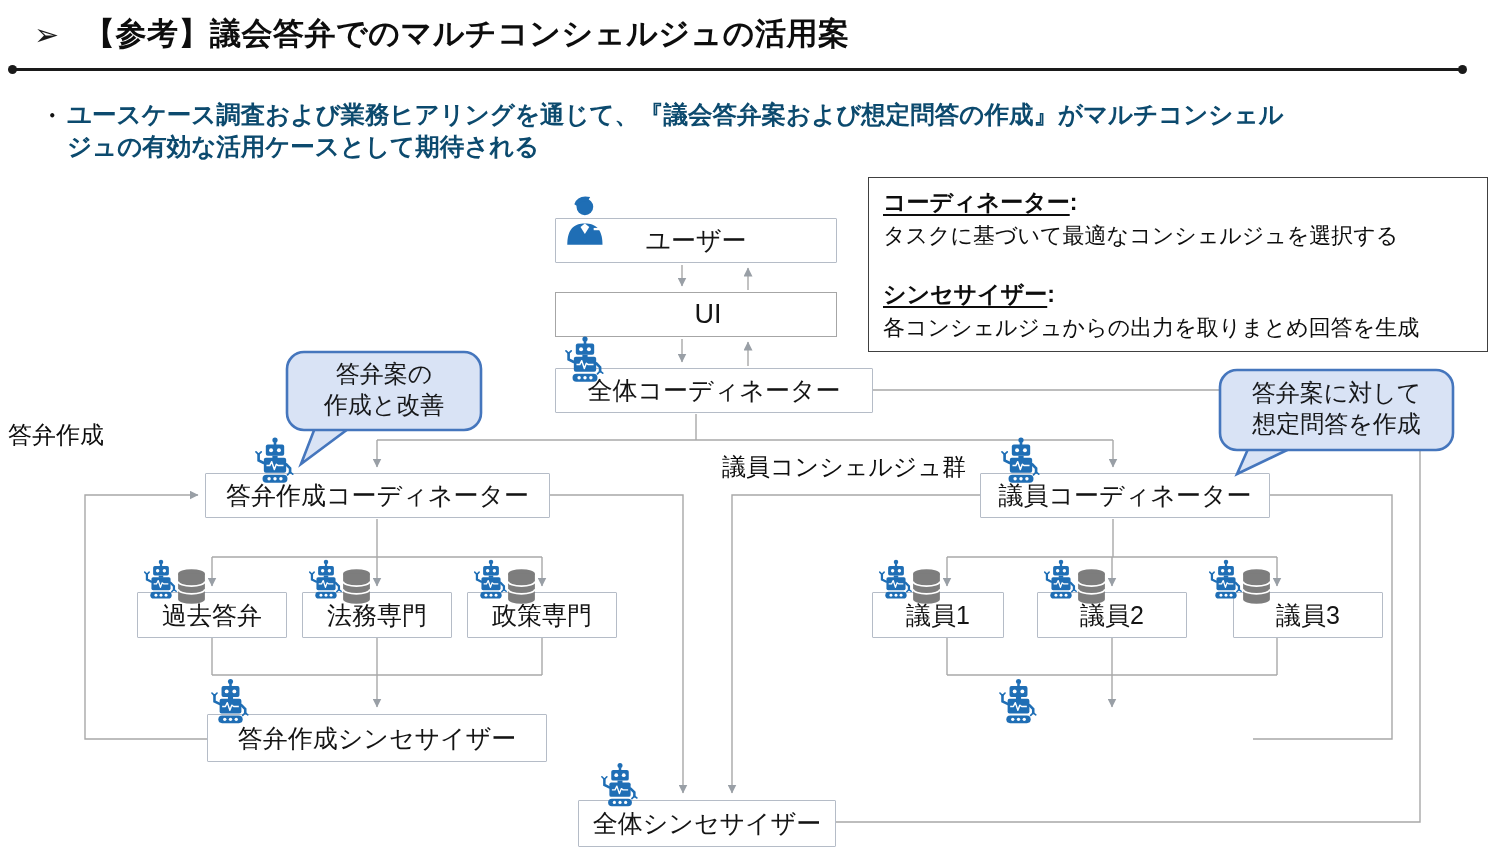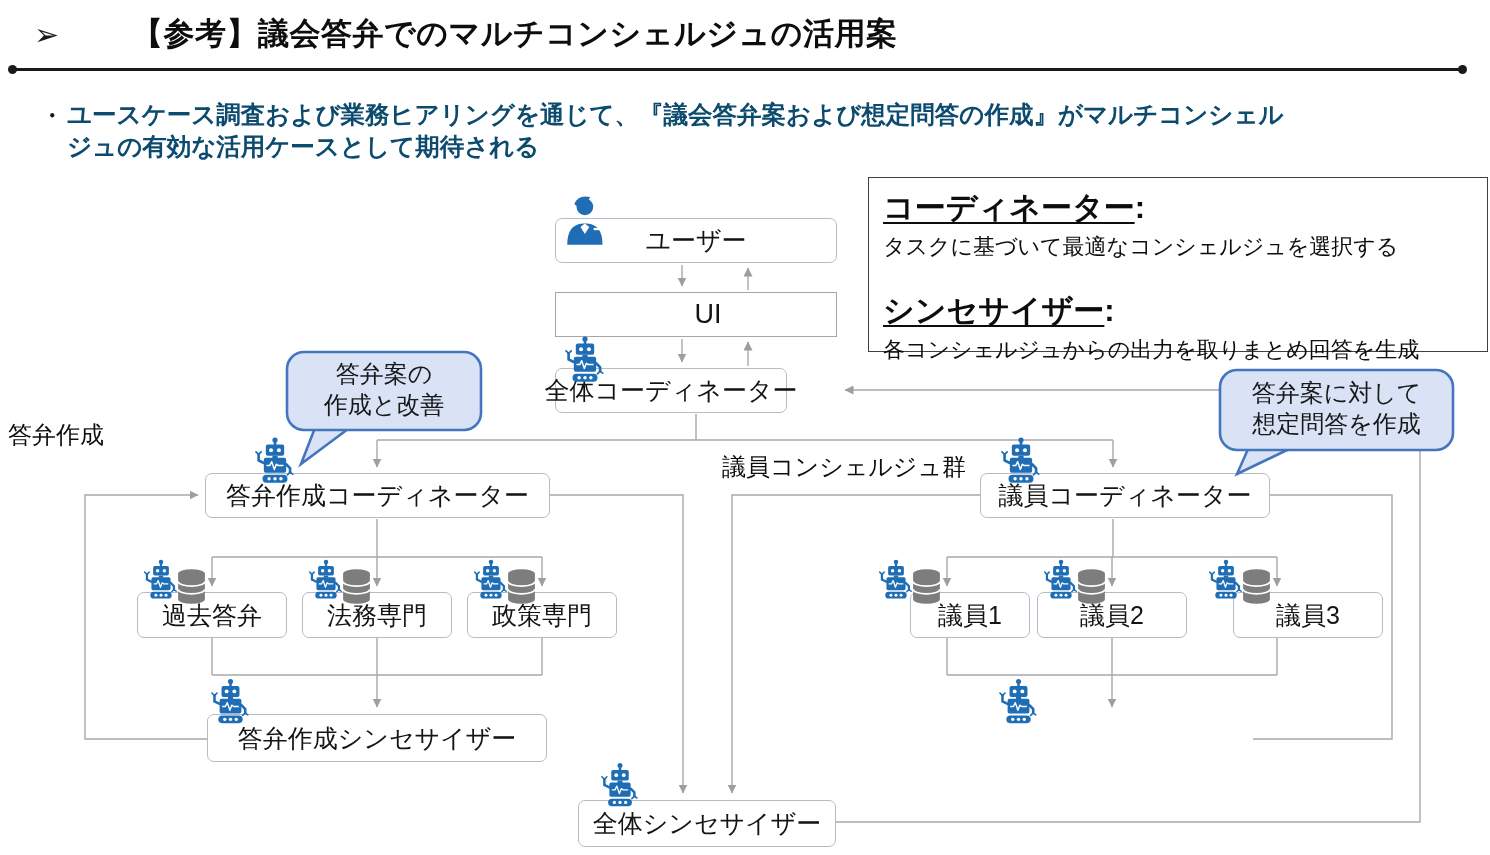--- a/index.html
+++ b/index.html
@@ -1,37 +1,37 @@
 <!DOCTYPE html>
 <html><head>
 <meta charset="utf-8">
 <style>
   html,body{margin:0;padding:0;background:#ffffff;}
   body{font-family:"Liberation Sans","DejaVu Sans",sans-serif;color:#111;}
   #slide{position:relative;width:1490px;height:855px;background:#fff;overflow:hidden;}
 
   
   .title-arrow{position:absolute;left:34px;top:17px;font-size:30px;color:#1a1a1a;}
-  .slide-title{position:absolute;left:84px;top:13px;font-size:31px;font-weight:700;letter-spacing:0.5px;color:#0d0d0d;white-space:nowrap;margin-left:48px;}
+  .slide-title{position:absolute;left:84px;top:13px;font-size:31px;font-weight:700;letter-spacing:0.5px;color:#0d0d0d;white-space:nowrap;}
   .title-rule{position:absolute;left:12px;top:68px;width:1452px;height:3px;background:#1a1a1a;}
   .rule-dot{position:absolute;top:65px;width:9px;height:9px;border-radius:50%;background:#1a1a1a;}
 
   
   .bullet-marker{position:absolute;left:41px;top:101px;font-size:22px;font-weight:700;}
   .bullet-text{position:absolute;left:67px;top:99px;width:1380px;font-size:24.5px;font-weight:700;line-height:32px;color:#0c4a6e;}
 
   
   .legend{position:absolute;left:868px;top:177px;width:620px;height:175px;border:1.8px solid #404040;box-sizing:border-box;background:#fff;padding:9px 14px;}
-  .legend-term{font-size:31px;font-weight:700;color:#0d0d0d;}
+  .legend-term{font-size:23px;font-weight:700;color:#0d0d0d;}
   .legend-term .u{text-decoration:underline;text-underline-offset:4px;text-decoration-thickness:1.8px;}
   .legend-desc{font-size:22px;color:#0d0d0d;margin-top:3px;}
   .legend-item.second{margin-top:28px;}
 
   
-  .node{position:absolute;box-sizing:border-box;background:#fff;border:1.4px solid #b5bcc7;border-radius:7px;display:flex;align-items:center;justify-content:center;font-size:25px;color:#141414;z-index:2;white-space:nowrap;}
+  .node{position:absolute;box-sizing:border-box;background:#fff;border:1.4px solid #b5bcc7;border-radius:1px;display:flex;align-items:center;justify-content:center;font-size:25px;color:#141414;z-index:2;white-space:nowrap;}
   .node.square{border-radius:0;border-color:#a6a6a6;font-size:27px;padding-left:24px;}
 
   
   .group-label{position:absolute;font-size:24px;color:#0d0d0d;line-height:30px;z-index:2;white-space:nowrap;}
 
   
   .icon{position:absolute;z-index:3;}
 
   
   .callout-svg{position:absolute;z-index:4;}
@@ -167,21 +167,21 @@
     <div>答弁作成</div>
   </div>
   <div class="group-label" style="left:722px;top:452px">議員コンシェルジュ群</div>
 
   <div class="node" style="left:555px;top:218px;width:282px;height:45px">
       <span>ユーザー</span>
     </div>
   <div class="node square" style="left:555px;top:292px;width:282px;height:45px">
       <span>UI</span>
     </div>
-  <div class="node" style="left:555px;top:368px;width:232px;height:45px">
+  <div class="node" style="left:555px;top:368px;width:318px;height:45px">
       <span>全体コーディネーター</span>
     </div>
 
   <div class="node" style="left:205px;top:473px;width:345px;height:45px">
       <span>答弁作成コーディネーター</span>
     </div>
   <div class="node" style="left:137px;top:592px;width:150px;height:46px">
       <span>過去答弁</span>
     </div>
   <div class="node" style="left:302px;top:592px;width:150px;height:46px">
@@ -190,21 +190,21 @@
   <div class="node" style="left:467px;top:592px;width:150px;height:46px">
       <span>政策専門</span>
     </div>
   <div class="node" style="left:207px;top:714px;width:340px;height:48px">
       <span>答弁作成シンセサイザー</span>
     </div>
 
   <div class="node" style="left:980px;top:473px;width:290px;height:45px">
       <span>議員コーディネーター</span>
     </div>
-  <div class="node" style="left:910px;top:592px;width:120px;height:46px">
+  <div class="node" style="left:872px;top:592px;width:132px;height:46px">
       <span>議員1</span>
     </div>
   <div class="node" style="left:1037px;top:592px;width:150px;height:46px">
       <span>議員2</span>
     </div>
   <div class="node" style="left:1233px;top:592px;width:150px;height:46px">
       <span>議員3</span>
     </div>
 
   <div class="node" style="left:578px;top:800px;width:258px;height:47px">

